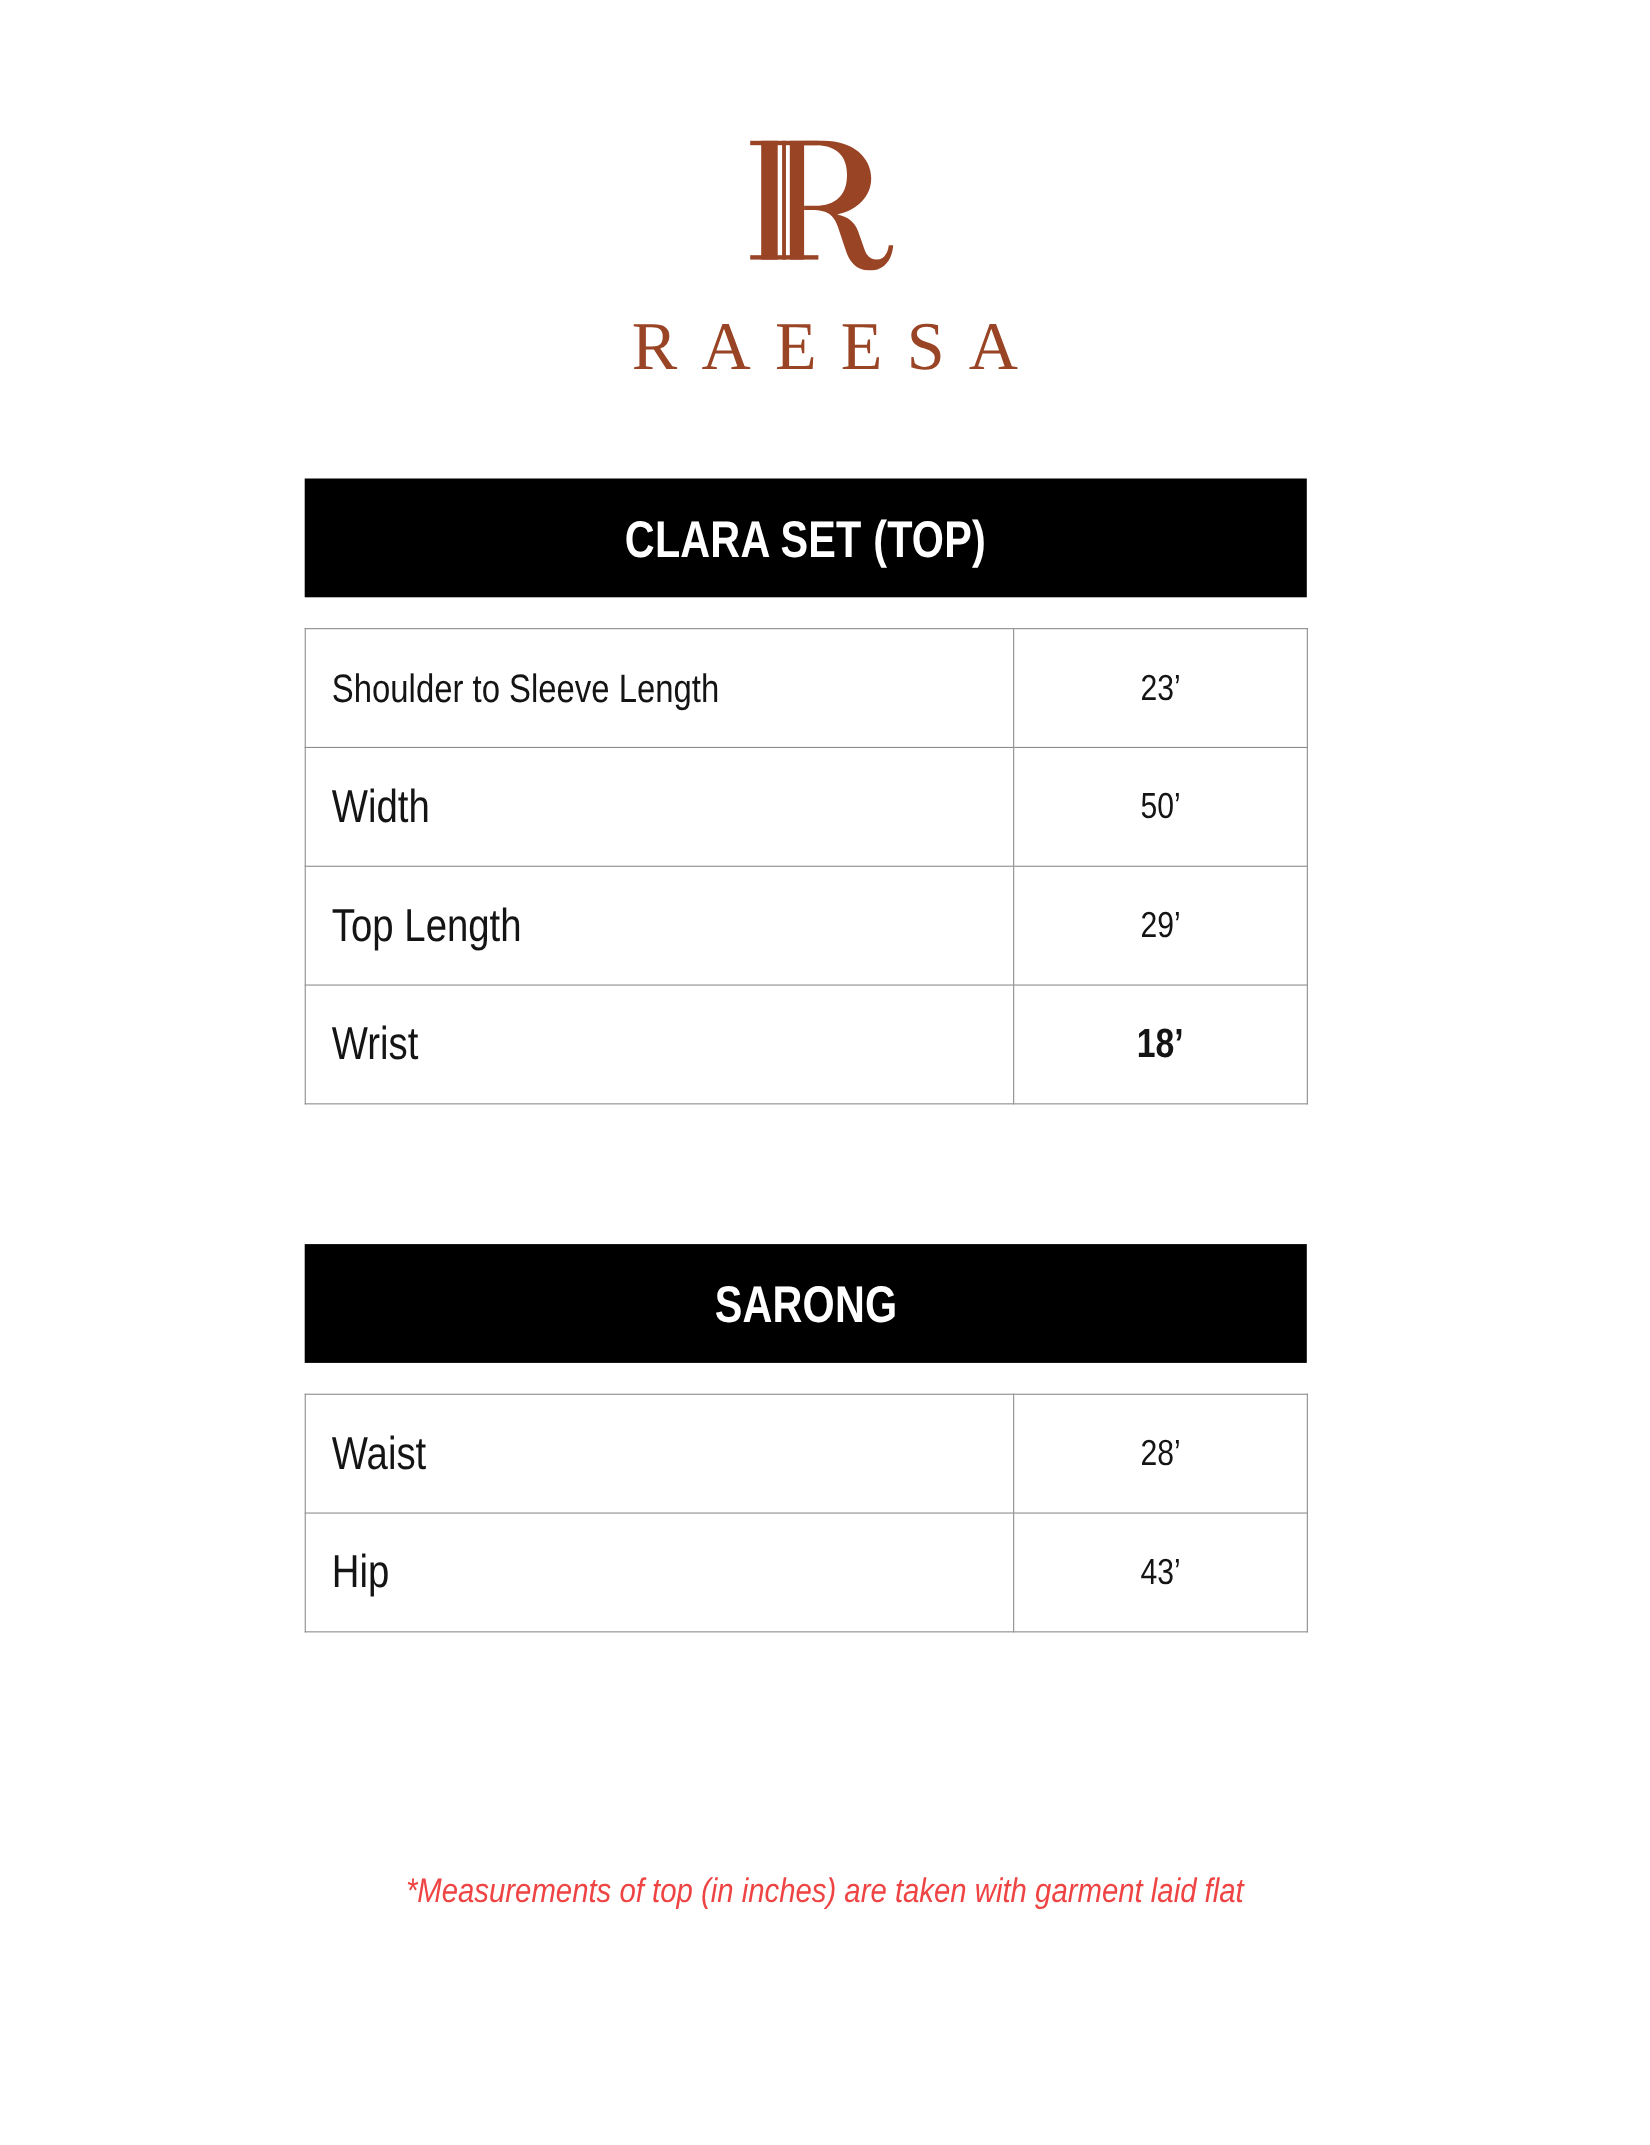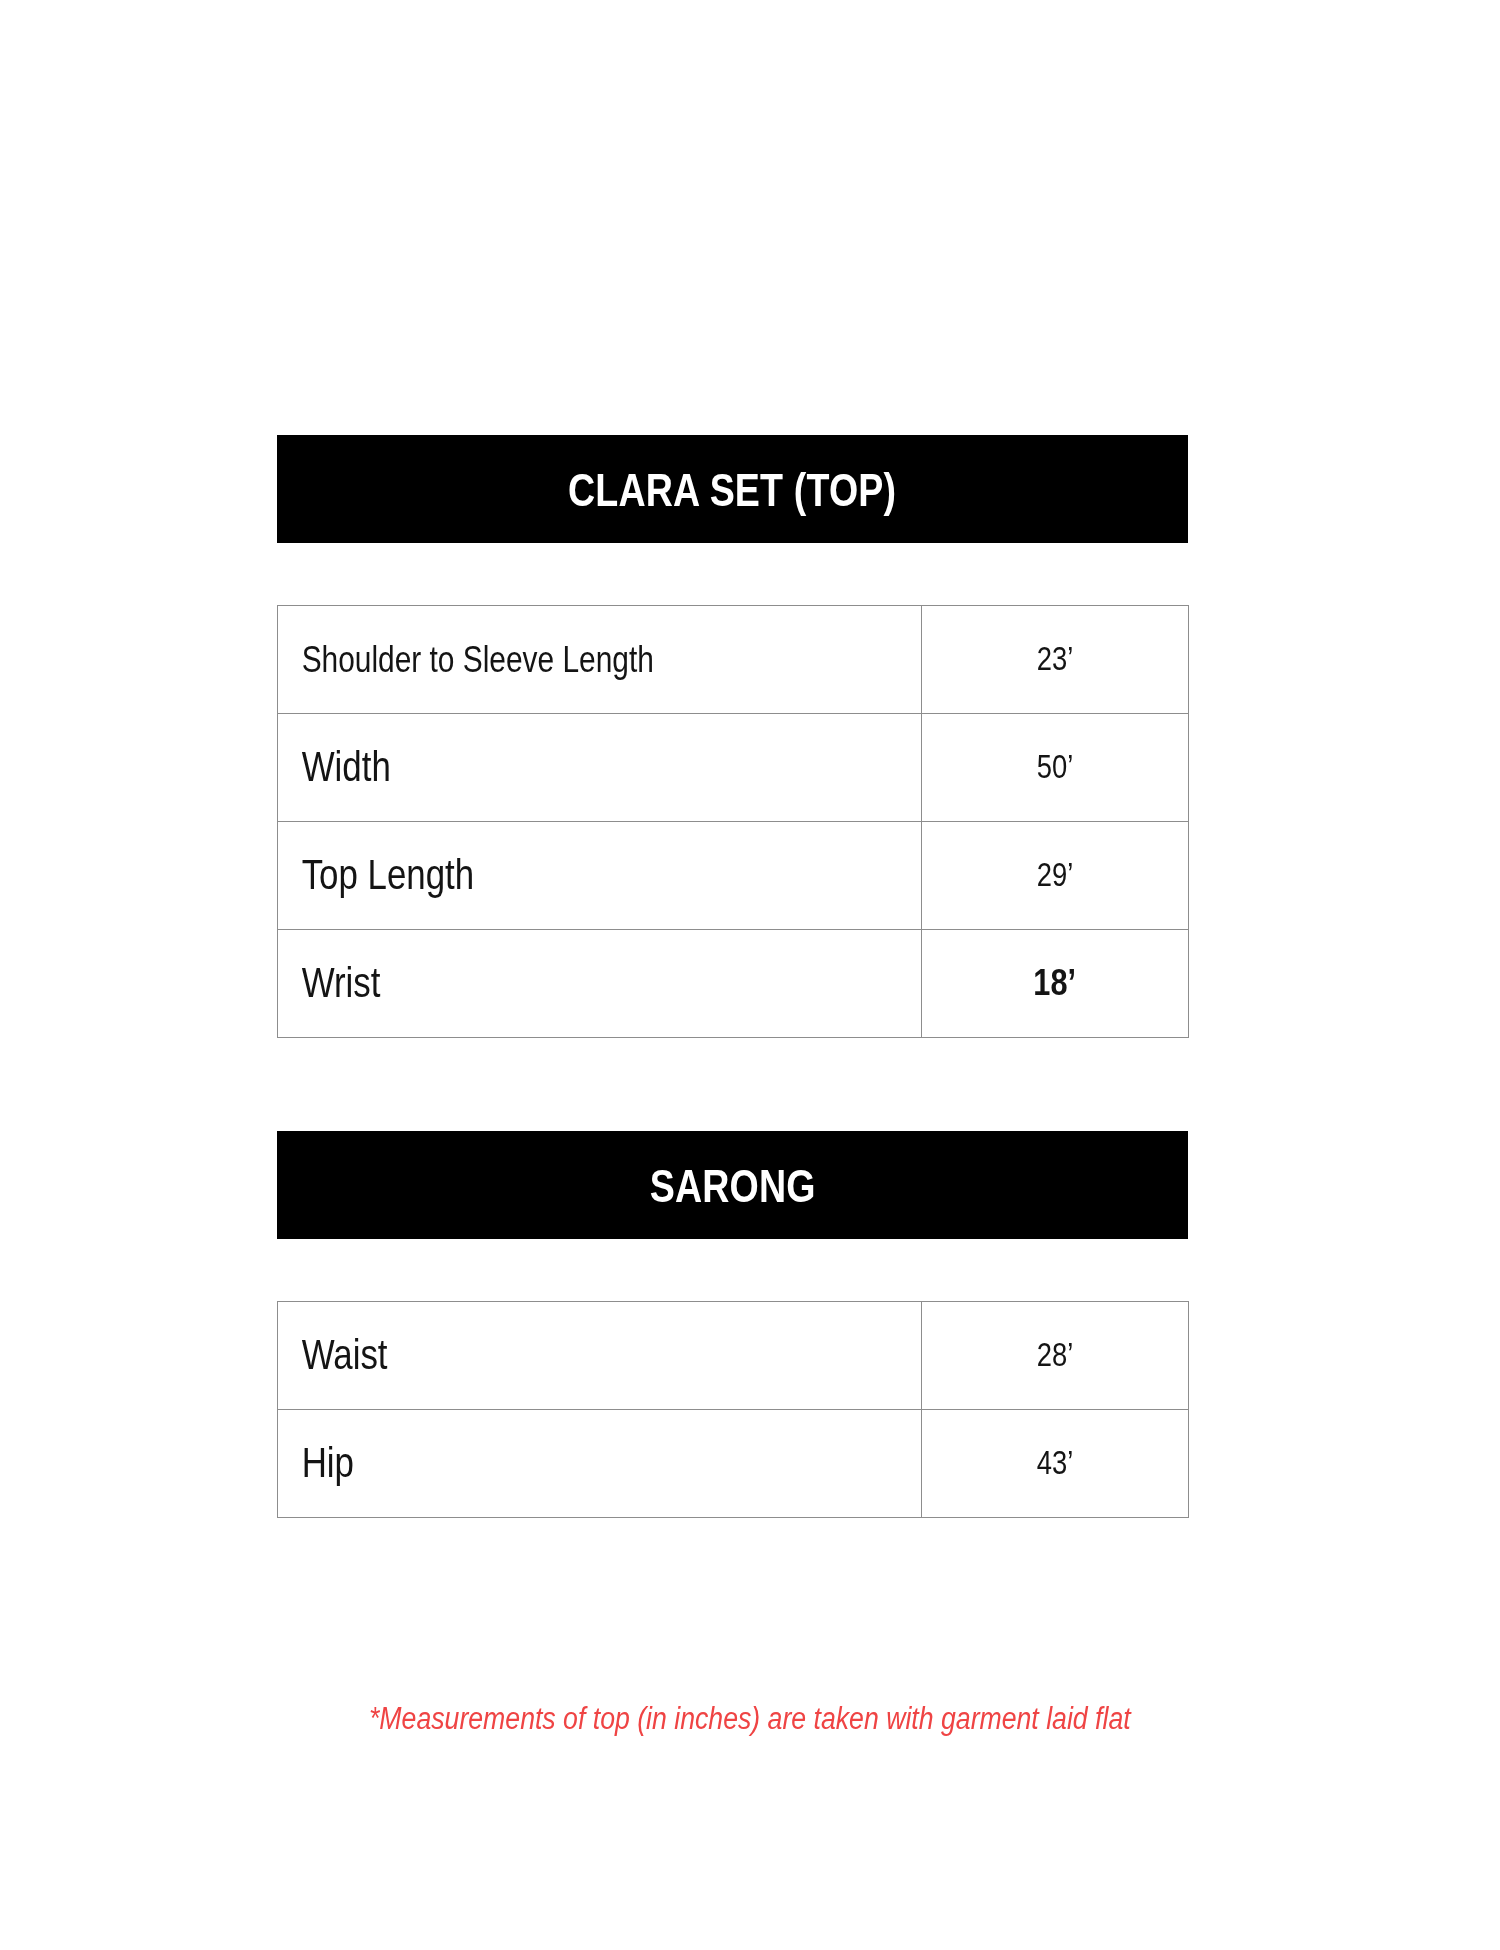--- a/index.html
+++ b/index.html
@@ -74,21 +74,21 @@
     font-weight: 700;
     font-size: 47px;
     line-height: 1;
     letter-spacing: 0.2px;
     transform: scaleX(0.80);
     transform-origin: center center;
     white-space: nowrap;
   }
 
   .measure-table {
-    margin-top: 62px;
+    margin-top: 28px;
     width: 911px;
     border-collapse: collapse;
     table-layout: fixed;
   }
   .measure-table td {
     border: 1px solid #8d8d8d;
     height: 108px;
     box-sizing: border-box;
     padding: 0 0 0 28px;
     vertical-align: middle;
@@ -141,20 +141,42 @@
     display: inline-block;
     transform: scaleX(0.86);
     transform-origin: center center;
   }
 </style>
 </head>
 <body>
 
 <div class="page">
 
+  <div class="brand">
+    <svg class="monogram" viewBox="0 0 160 128" aria-hidden="true">
+      <g fill="#9A4426">
+
+        <rect x="12" y="10" width="62" height="4"></rect>
+
+        <rect x="22" y="10" width="15" height="108"></rect>
+
+        <rect x="41" y="10" width="3.5" height="108"></rect>
+
+        <rect x="48" y="10" width="13" height="108"></rect>
+
+        <rect x="12" y="114" width="62" height="4"></rect>
+
+        <path d="M61 10 h18 c26 0 43 15 43 34 c0 17 -13 29 -31 33 c10 2 16 7 19 15
+                 l6 17 c2 6 6 9 11 9 c6 0 10 -5 11 -13 h4 c-1 14 -9 23 -21 23
+                 c-11 0 -18 -6 -22 -18 l-7 -21 c-4 -12 -10 -16 -24 -16 h-7 v-4 h10
+                 c19 0 29 -10 29 -28 c0 -18 -10 -27 -29 -27 h-10 z"></path>
+      </g>
+    </svg>
+    <div class="wordmark">RAEESA</div>
+  </div>
 
   <div class="section" id="section-top">
     <div class="section-header">
       <div class="section-header-title">CLARA SET (TOP)</div>
     </div>
     <table class="measure-table">
       <tbody>
         <tr>
           <td class="label small">Shoulder to Sleeve Length</td>
           <td class="value"><span class="vwrap">23’</span></td>

